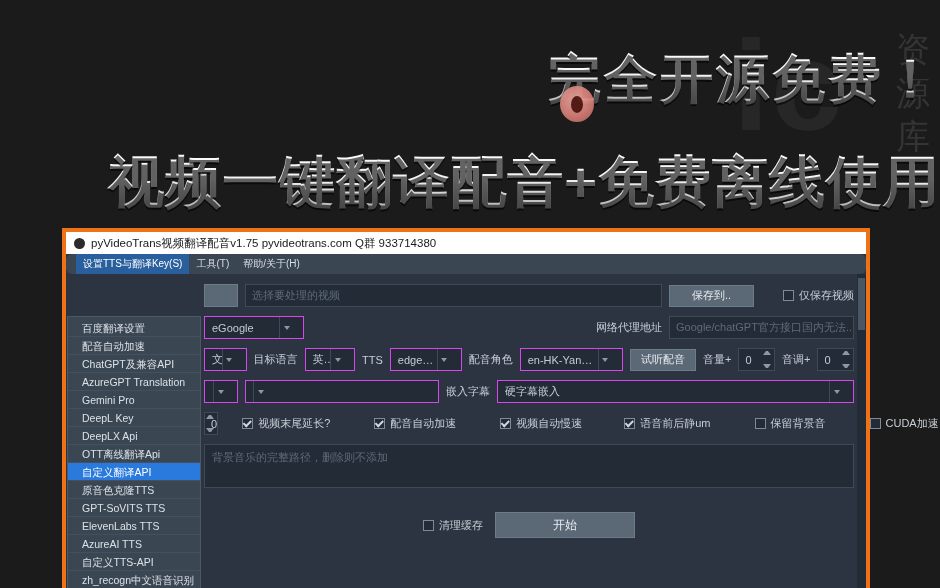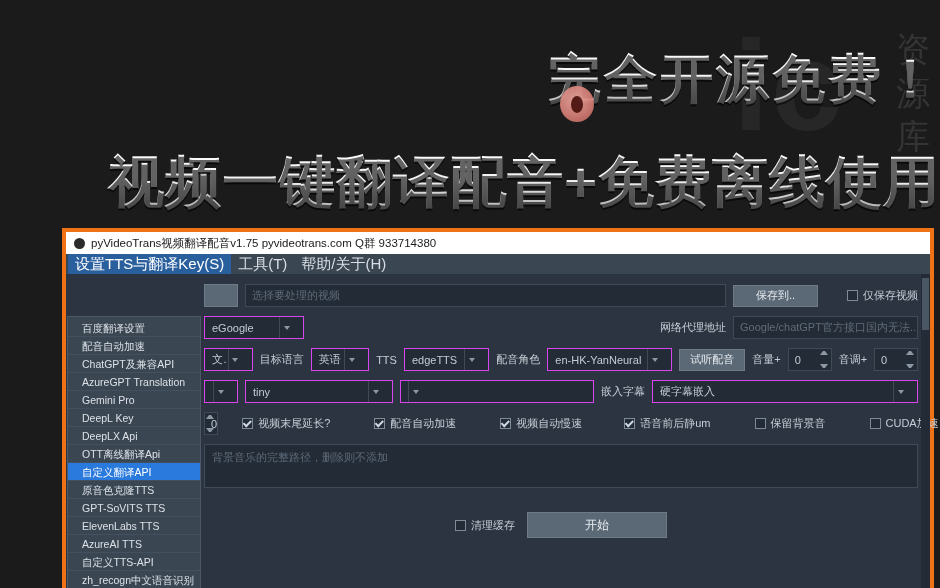--- a/index.html
+++ b/index.html
@@ -56,39 +56,39 @@
   }
   .blob::after {
     content: ""; position: absolute; left: 11px; top: 10px;
     width: 12px; height: 17px; border-radius: 50%;
     background: #5a1a16;
   }
 
   
   .appwin {
     position: absolute; left: 62px; top: 228px;
-    width: 872px; height: 360px;
+    width: 808px; height: 360px;
     border: 4px solid #ef7216;
     border-bottom: none;
     background: #2b3440;
   }
   .titlebar {
     height: 22px; background: #ffffff; color: #1a1a1a;
     display: flex; align-items: center; gap: 6px;
     padding: 0 8px; font-size: 11.5px;
   }
   .tb-dot {
     width: 11px; height: 11px; border-radius: 50%;
     background: #2b2b2b; flex: 0 0 auto;
   }
   .tb-title { white-space: nowrap; }
 
   .menubar {
     height: 20px; background: #3b4653; display: flex; align-items: center;
-    font-size: 15px; color: #d8dde3; padding-left: 2px;
+    font-size: 10px; color: #d8dde3; padding-left: 10px; border-radius: 6px;
   }
   .menu-item { padding: 3px 7px; line-height: 14px; white-space: nowrap; }
   .menu-item.open { background: #2a5f9e; color: #fff; }
 
   .body-area { position: relative; height: 318px; background: #2b3440; display: flex; }
 
   
   .leftrail {
     width: 134px; flex: 0 0 134px; background: #2b3440;
     padding: 6px 8px 0 8px; display: flex; flex-direction: column;
@@ -287,24 +287,20 @@
             <span class="arrows">
                 <i class="up"></i>
                 <i class="dn"></i>
               </span>
           </div>
         </div>
 
         <div class="row">
           <div class="combo" style="width:34px">
             <span class="txt"></span>
-            <span class="arrowbox"></span>
-          </div>
-          <div class="combo" style="width:148px">
-            <span class="txt">tiny</span>
             <span class="arrowbox"></span>
           </div>
           <div class="combo" style="width:194px">
             <span class="arrowbox"></span>
           </div>
           <div class="lbl">嵌入字幕</div>
           <div class="combo" style="flex:1">
             <span class="txt">硬字幕嵌入</span>
             <span class="arrowbox"></span>
           </div>

